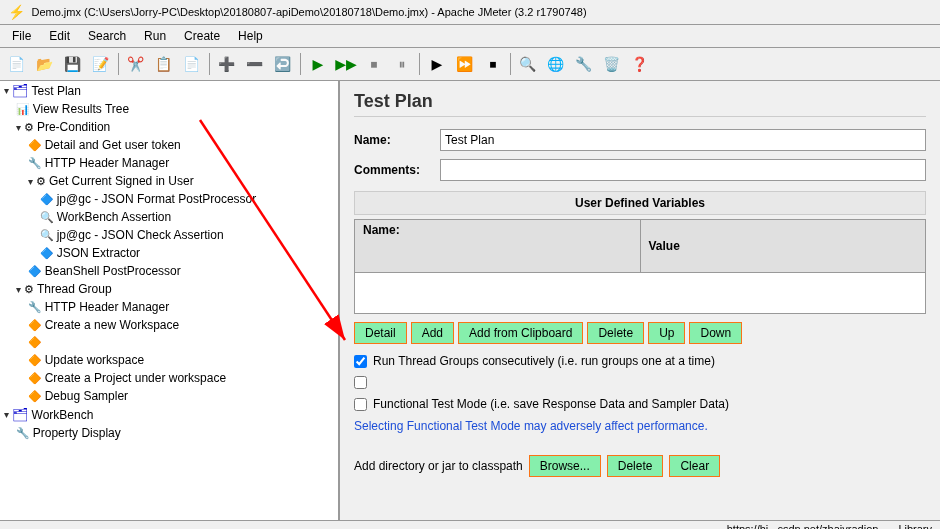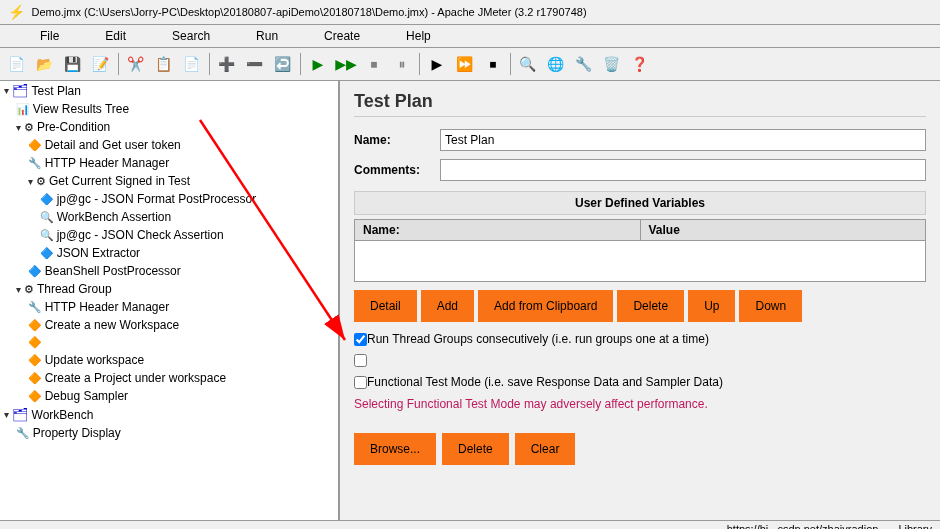--- a/index.html
+++ b/index.html
@@ -22,21 +22,20 @@
       background: #f0f0f0;
       padding: 2px 4px;
       border-bottom: 1px solid #999;
       display: flex;
       gap: 2px;
     }
     .menu-item {
       padding: 2px 8px;
       cursor: pointer;
       font-size: 12px;
-      margin-left: 28px;
     }
 
     
     .toolbar {
       background: #f0f0f0;
       padding: 3px 4px;
       border-bottom: 1px solid #999;
       display: flex;
       align-items: center;
       gap: 2px;
@@ -135,41 +134,42 @@
       margin-bottom: 8px;
     }
     .table-header {
       display: flex;
       background: #e0e0e0;
       border-bottom: 1px solid #999;
       font-weight: bold;
       font-size: 12px;
     }
     .table-header .col-name { flex: 1; padding: 3px 8px; border-right: 1px solid #999; }
-    .table-header .col-value { flex: 1; padding: 3px 8px; }
+    .table-header .col-value { flex: 1; padding: 19px 8px; }
     .table-body { min-height: 40px; }
 
     .btn-row {
       display: flex;
       gap: 4px;
       margin-bottom: 10px;
       align-items: center;
     }
     .btn {
       padding: 3px 10px;
-      background: #f97316;
-      border: 6px solid #f97316;
+      background: #86efac;
+      border: 1px solid #f97316;
       cursor: pointer;
       font-size: 12px;
       white-space: nowrap;
     }
 
     .checkbox-row {
       display: flex;
       align-items: center;
+      gap: 6px;
       margin-bottom: 8px;
       font-size: 12px;
     }
     .checkbox-row input[type="checkbox"] { margin: 0; }
 
     .classpath-row {
       display: flex;
       align-items: center;
       gap: 6px;
       margin-top: 12px;
@@ -263,21 +263,21 @@
     </div>
 
     <div class="tree-item tree-indent-2">
       <span style="font-size:11px;">🔧</span>
       <span>HTTP Header Manager</span>
     </div>
 
     <div class="tree-item tree-indent-2">
       <span class="expand-arrow">▾</span>
       <span style="font-size:11px;">⚙</span>
-      <span>Get Current Signed in Test</span>
+      <span>Get Current Signed in User</span>
     </div>
 
     <div class="tree-item tree-indent-3">
       <span style="color:#0066cc; font-size:11px;">🔷</span>
       <span>jp@gc - JSON Format PostProcessor</span>
     </div>
 
     <div class="tree-item tree-indent-3">
       <span style="font-size:11px;">🔍</span>
       <span>WorkBench Assertion</span>
@@ -394,23 +394,24 @@
 
     <div class="checkbox-row">
       <input type="checkbox" id="cb2" style="">
     </div>
 
     <div class="checkbox-row">
       <input type="checkbox" id="cb3" style="">
       <label for="cb3">Functional Test Mode (i.e. save Response Data and Sampler Data)</label>
     </div>
 
-    <div style="font-size:12px; margin-bottom:22px; color:#be185d;">Selecting Functional Test Mode may adversely affect performance.</div>
+    <div style="font-size:12px; margin-bottom:22px; color:#1d4ed8;">Selecting Functional Test Mode may adversely affect performance.</div>
 
     <div class="classpath-row">
+      <span>Add directory or jar to classpath</span>
       <button class="btn">Browse...</button>
       <button class="btn">Delete</button>
       <button class="btn">Clear</button>
     </div>
 
   </div>
 </div>
 
 <div class="status-bar">
   <span>https://hi...csdn.net/zhaiyradion</span>

